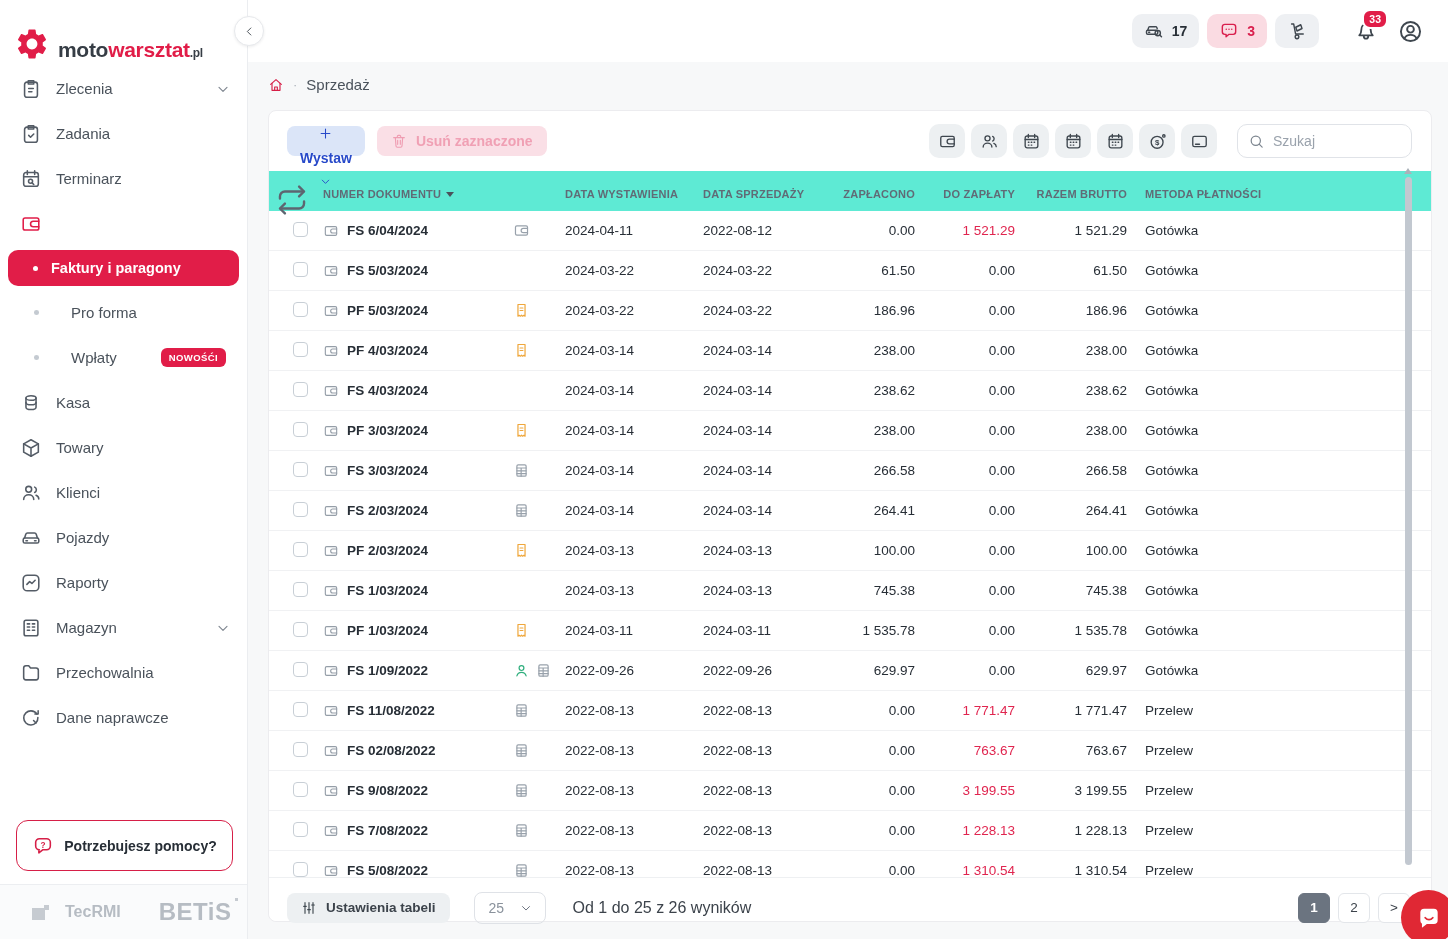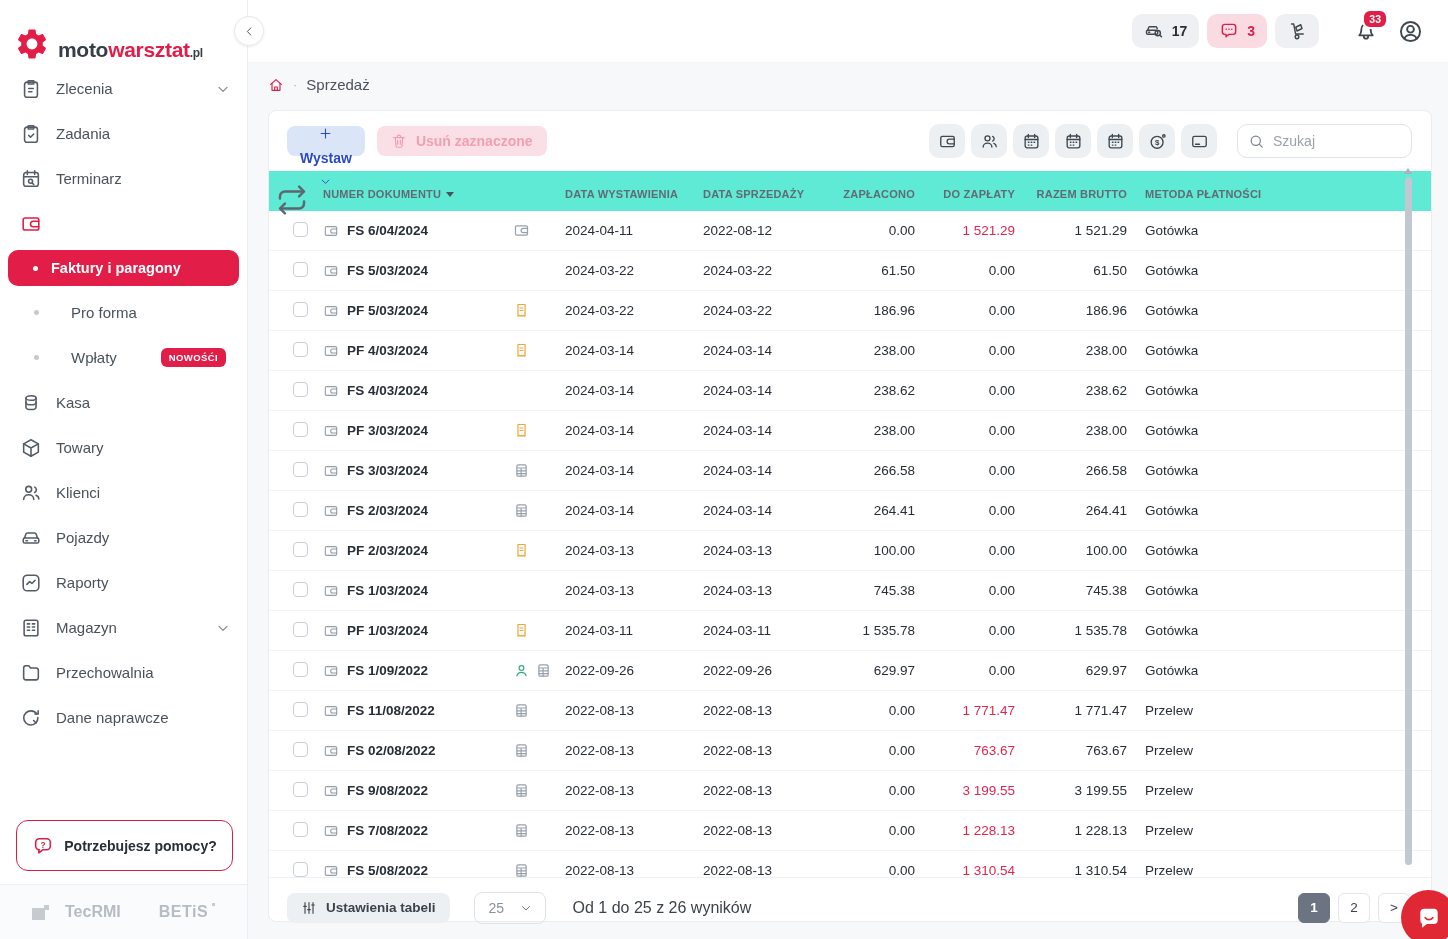--- a/index.html
+++ b/index.html
@@ -23,21 +23,21 @@
   .side-item.sub { padding-left:34px; gap:32px; }
   .side-item.sub .dot { background:#c4cad1; width:4.5px; height:4.5px; }
   .si-badge { margin-left:auto; margin-right:5px; background:#e11d48; color:#fff; font-size:9.5px; font-weight:700; letter-spacing:.4px; padding:4px 8px; border-radius:6px; }
   .help-btn { position:absolute; left:16px; top:820px; width:217px; height:51px; background:#fff; border:1.5px solid #d61f47; border-radius:12px; display:flex; align-items:center; justify-content:center; gap:10px; font-size:14px; font-weight:700; color:#272e36; cursor:pointer; }
   .help-ic { width:22px; height:22px; color:#d61f47; }
   .partner-strip { position:absolute; left:0; bottom:0; width:247px; height:55px; background:#fafbfc; border-top:1px solid #eceef1; display:flex; align-items:center; gap:38px; padding-left:32px; }
   .tecrmi { display:flex; align-items:center; gap:16px; color:#b6bcc3; font-weight:700; font-size:16px; }
   .tecrmi-mark { position:relative; width:17px; height:15px; }
   .tecrmi-mark .sq1 { position:absolute; left:0; bottom:0; width:13px; height:12px; background:#c6cbd1; }
   .tecrmi-mark .sq2 { position:absolute; right:0; top:0; width:5px; height:5px; background:#c6cbd1; }
-  .betis { color:#b6bcc3; font-weight:700; font-size:16px; letter-spacing:.5px; position:relative; }
+  .betis { color:#b6bcc3; font-weight:700; font-size:24px; letter-spacing:.5px; position:relative; }
   .betis .reg { position:absolute; right:-7px; top:0; width:3px; height:3px; background:#c6cbd1; }
 
   
   .collapse-btn { position:absolute; left:234px; top:16px; width:30px; height:30px; border-radius:50%; background:#fff; border:1px solid #e7e9ec; box-shadow:0 1px 3px rgba(20,30,40,.08); z-index:9; display:flex; align-items:center; justify-content:center; cursor:pointer; }
   .collapse-btn .ic { width:13px; height:13px; color:#3f474f; }
 
   
   .topbar { position:absolute; left:248px; top:0; width:1200px; height:62px; background:#fff; display:flex; align-items:center; justify-content:flex-end; gap:8px; padding-right:24px; }
   .tb-btn { height:34px; border-radius:10px; background:#eef0f3; display:flex; align-items:center; justify-content:center; gap:8px; padding:0 12px; font-size:14px; font-weight:600; color:#272e36; cursor:pointer; border:none; }
   .tb-btn .ic { width:20px; height:20px; color:#3f474f; }

